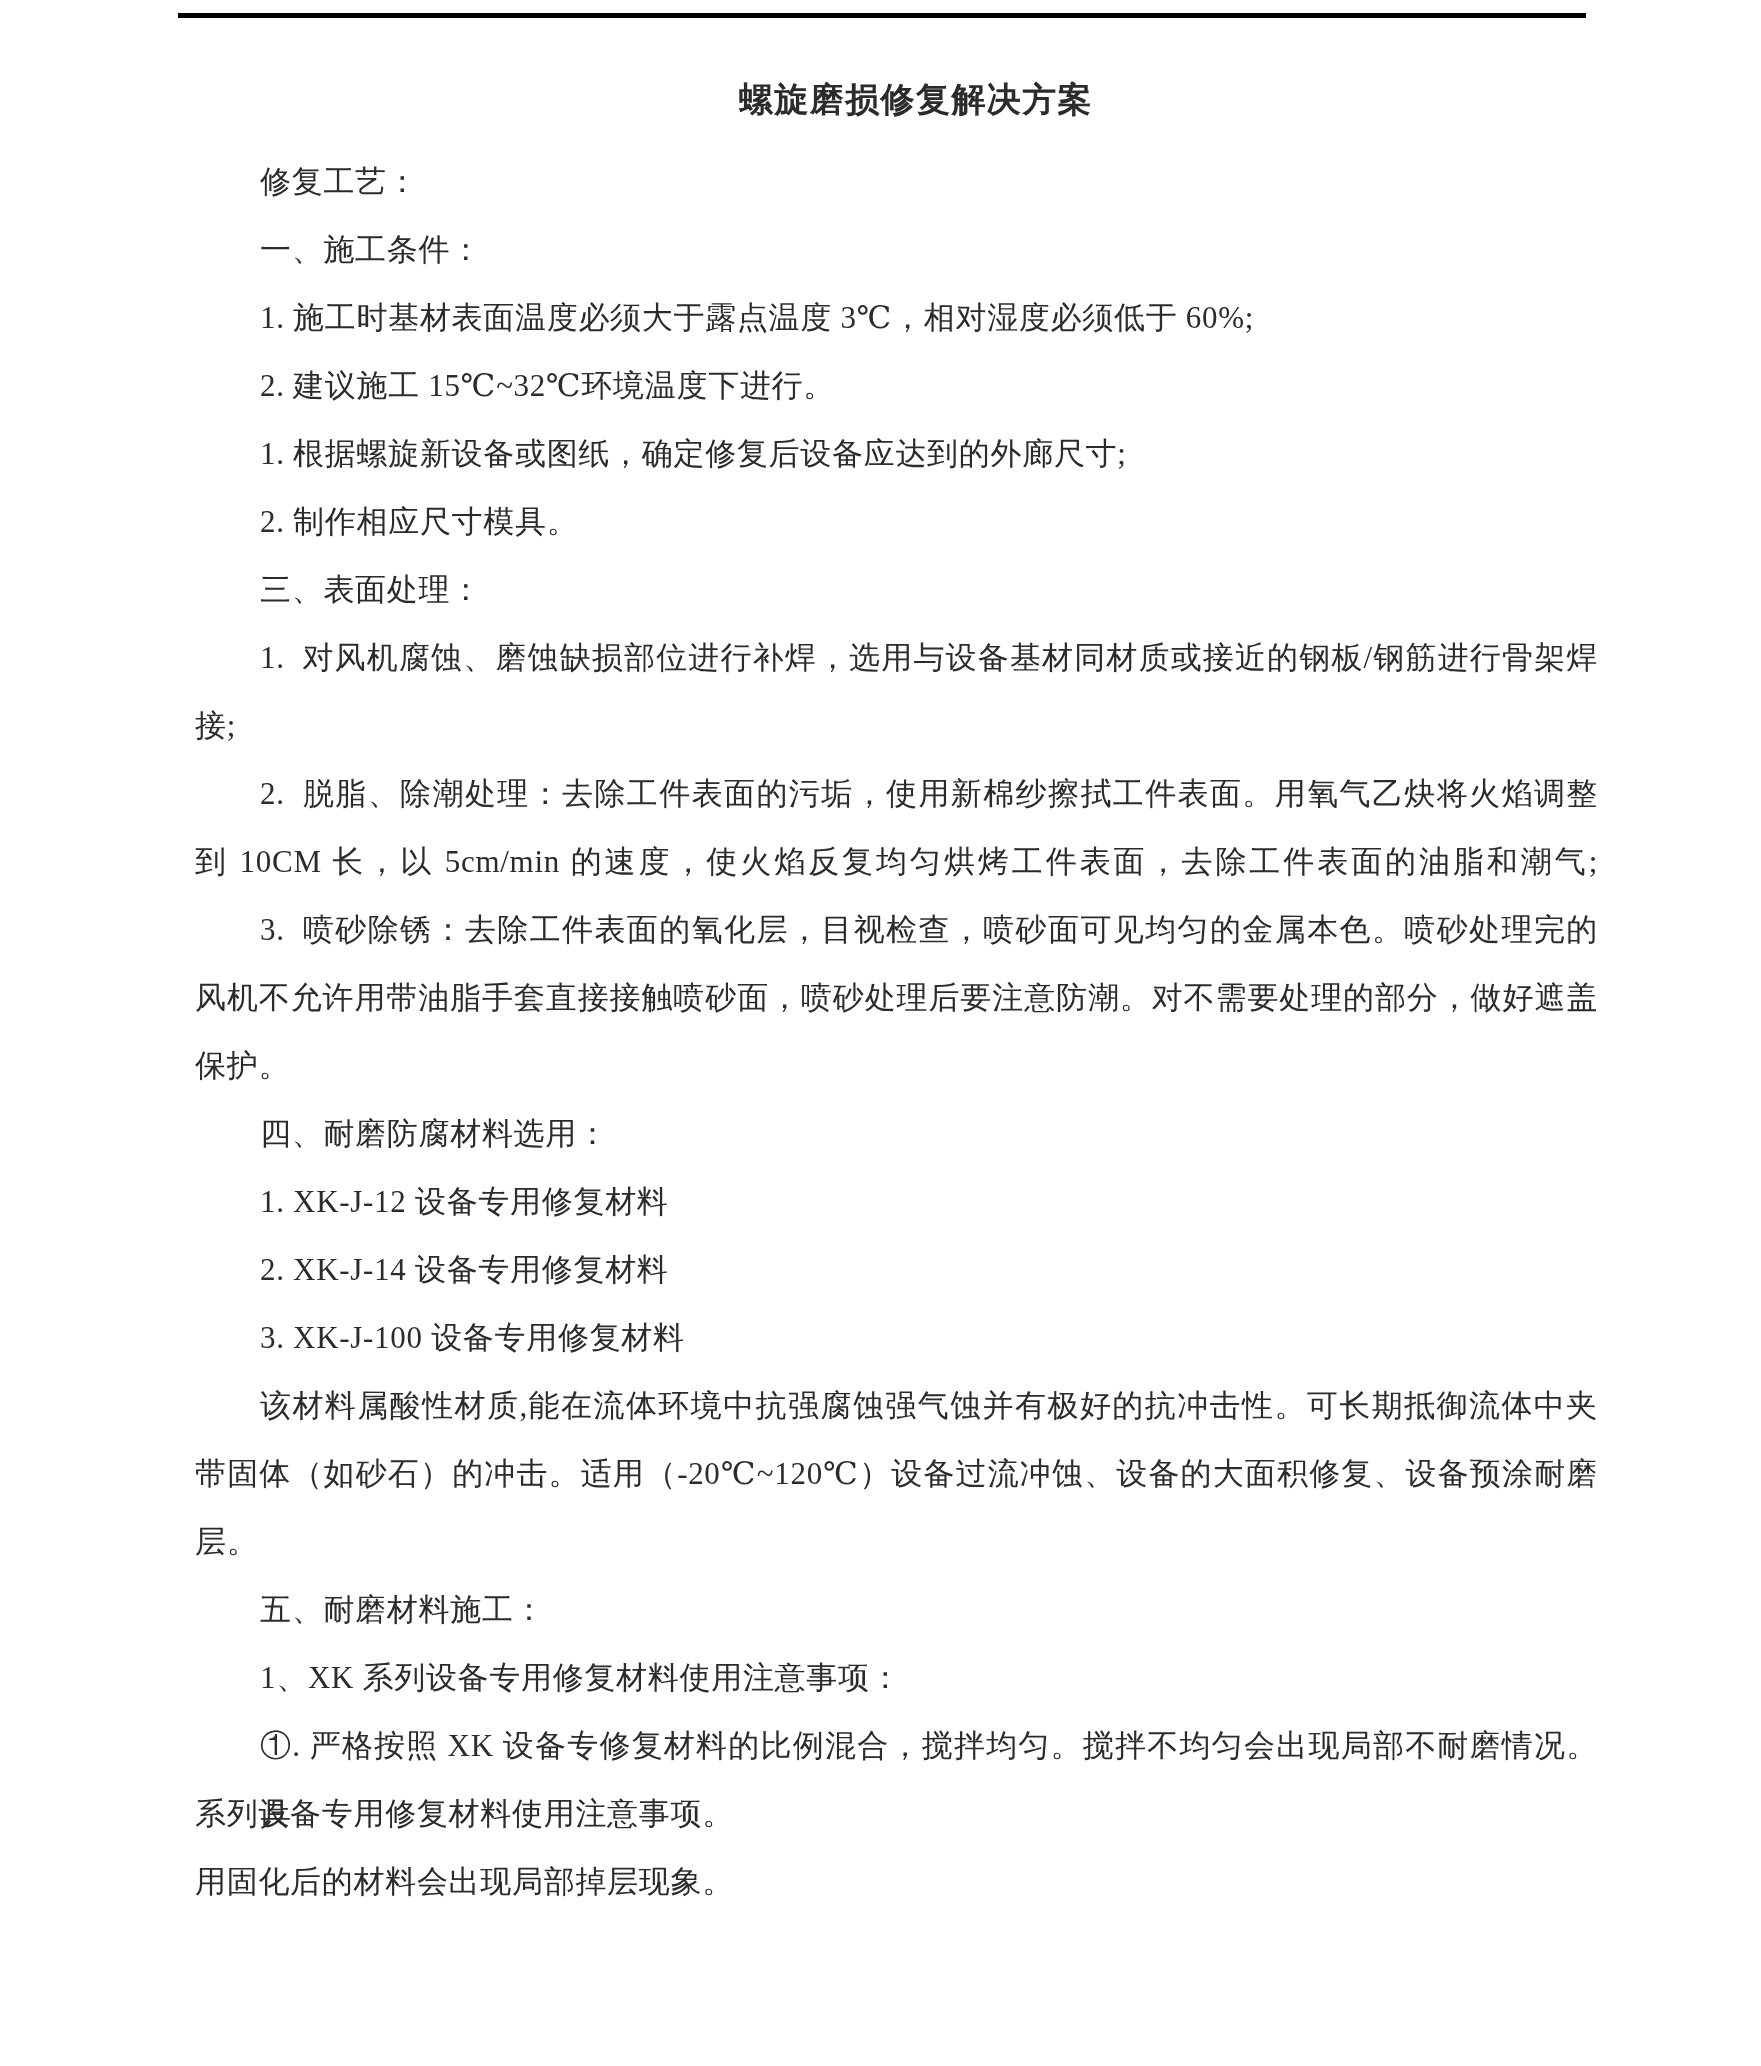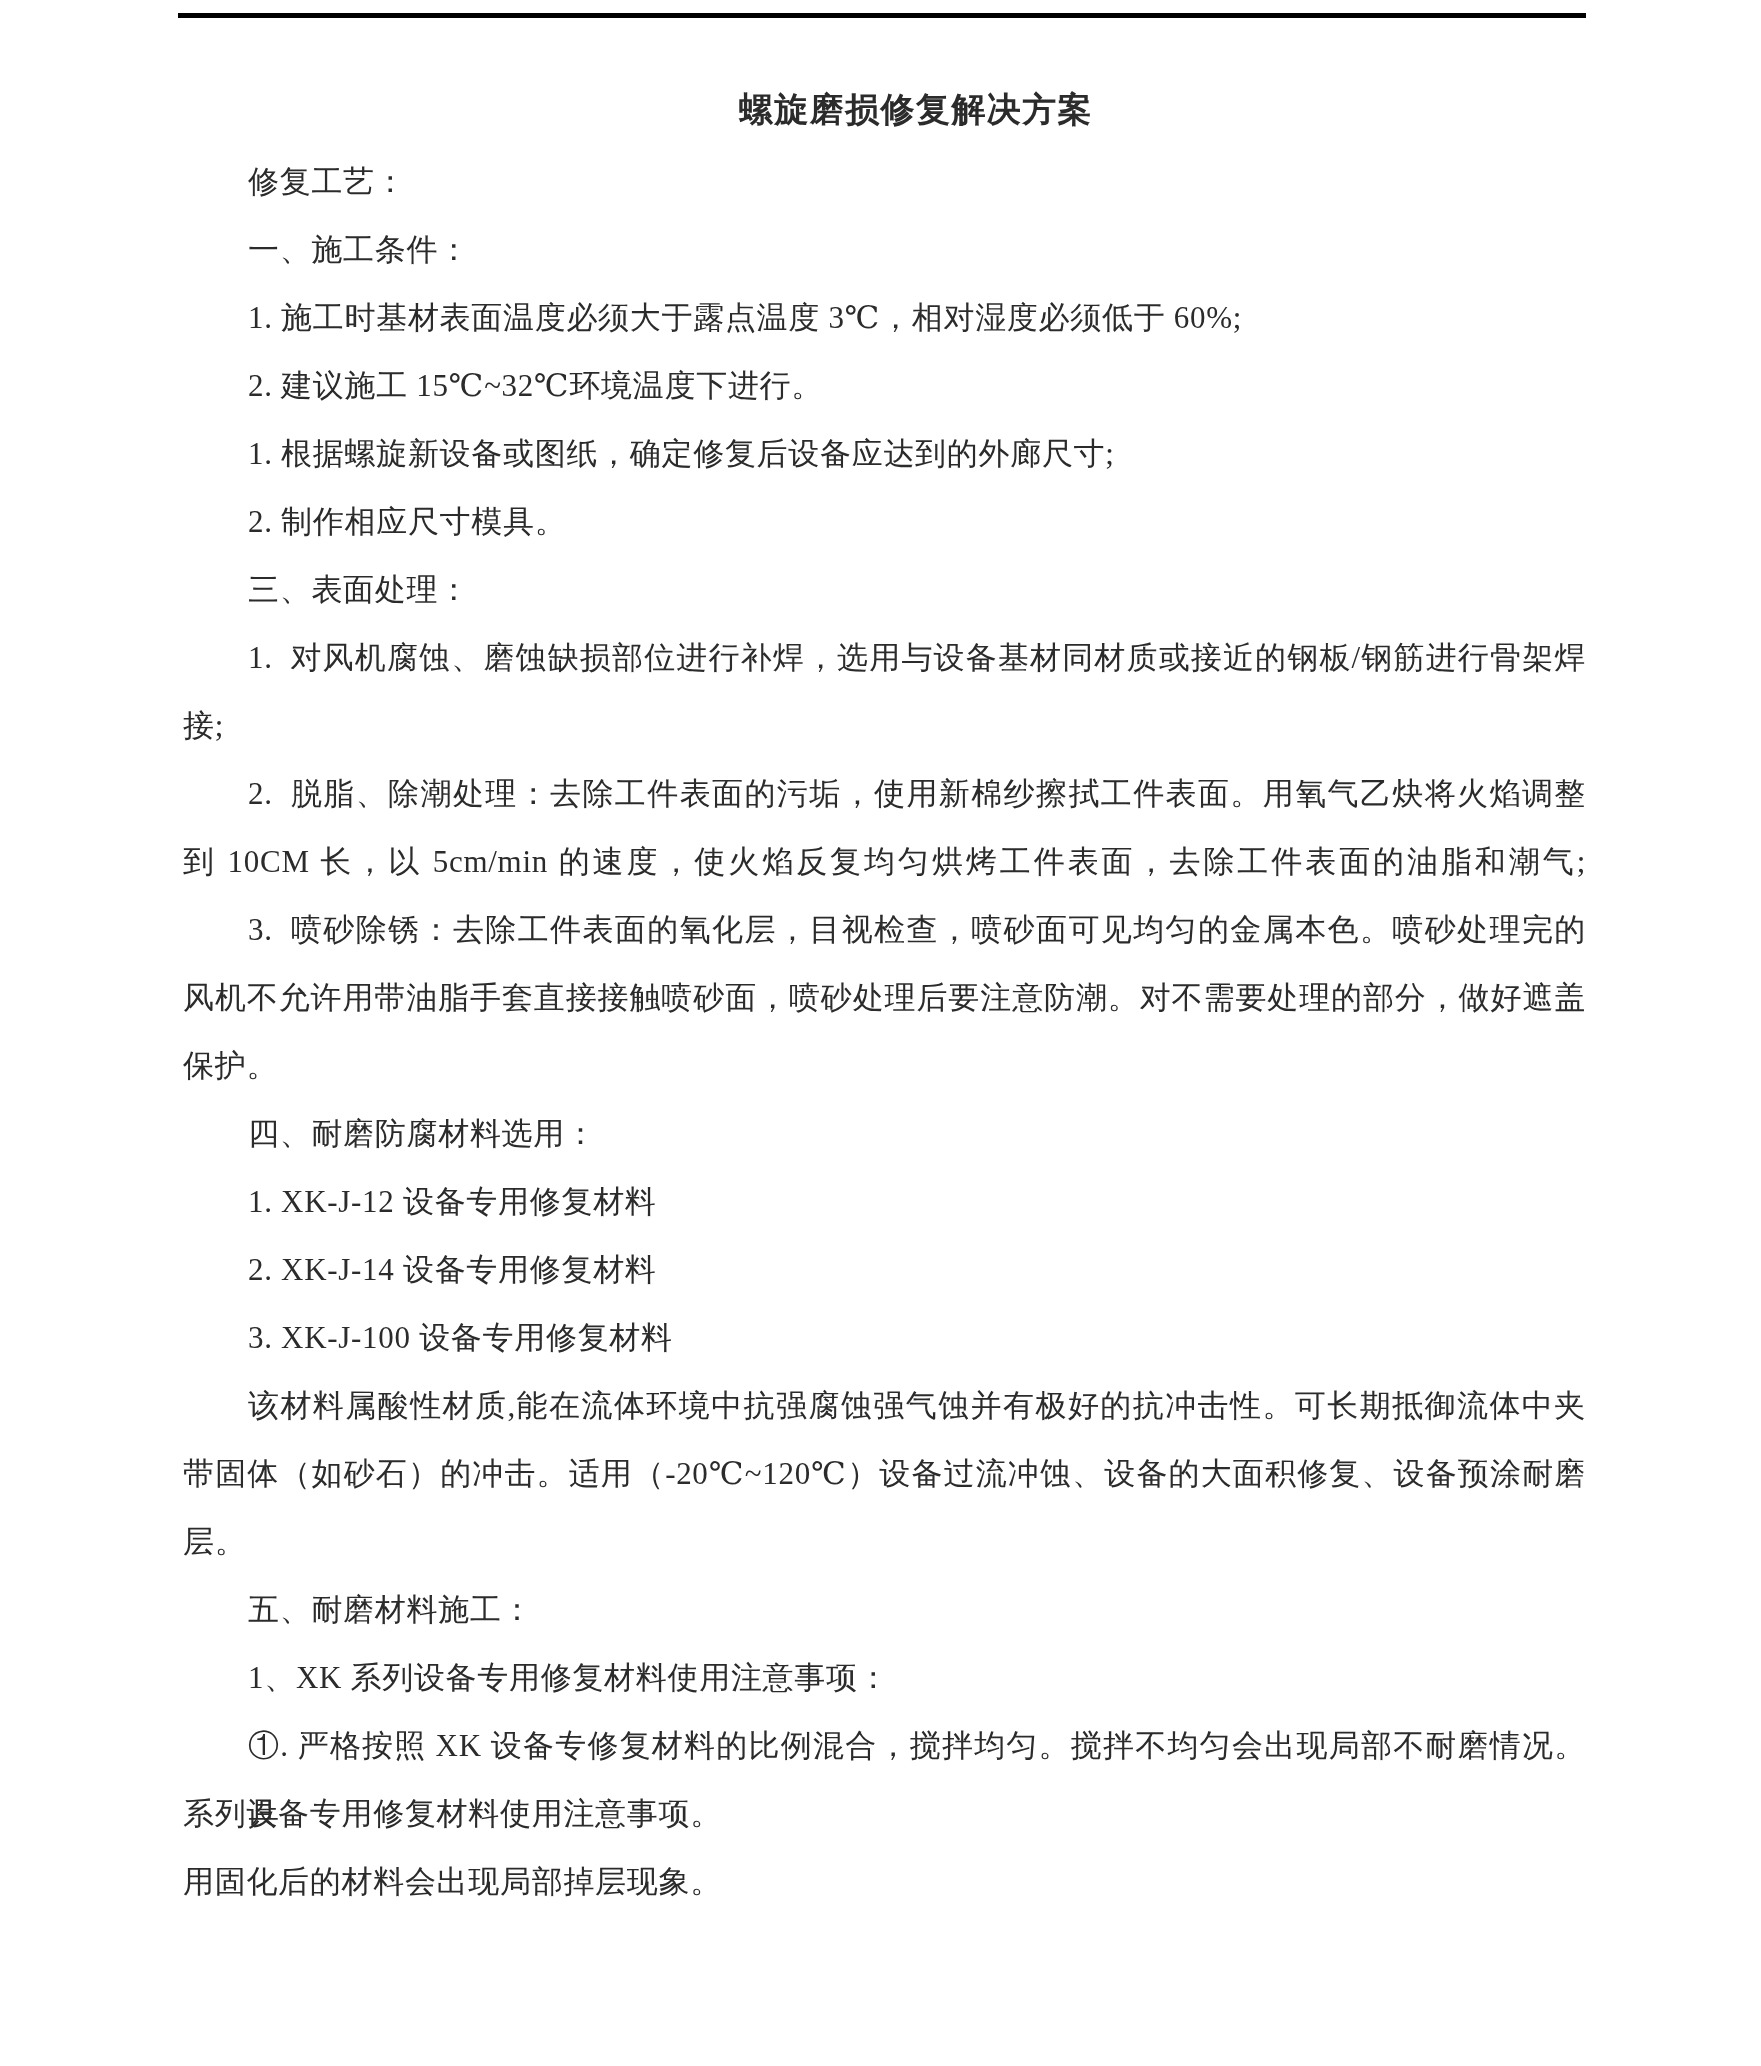--- a/index.html
+++ b/index.html
@@ -19,35 +19,35 @@
   .header-rule {
     position: absolute;
     top: 12.8px;
     left: 178px;
     width: 1408px;
     height: 5px;
     background: #000000;
   }
   .doc-title {
     position: absolute;
-    top: 76px;
+    top: 66px;
     left: 71px;
     right: 0;
     height: 68px;
     line-height: 68px;
     font-size: 34px;
     font-weight: 700;
     text-align: center;
     letter-spacing: 1.4px;
     white-space: nowrap;
   }
   .body-text {
     position: absolute;
     top: 148px;
-    left: 183px;
+    left: 195px;
     width: 1403px;
   }
   .l {
     height: 68px;
     line-height: 68px;
     font-size: 31px;
     text-align: left;
     letter-spacing: 0.7px;
     white-space: nowrap;
   }

